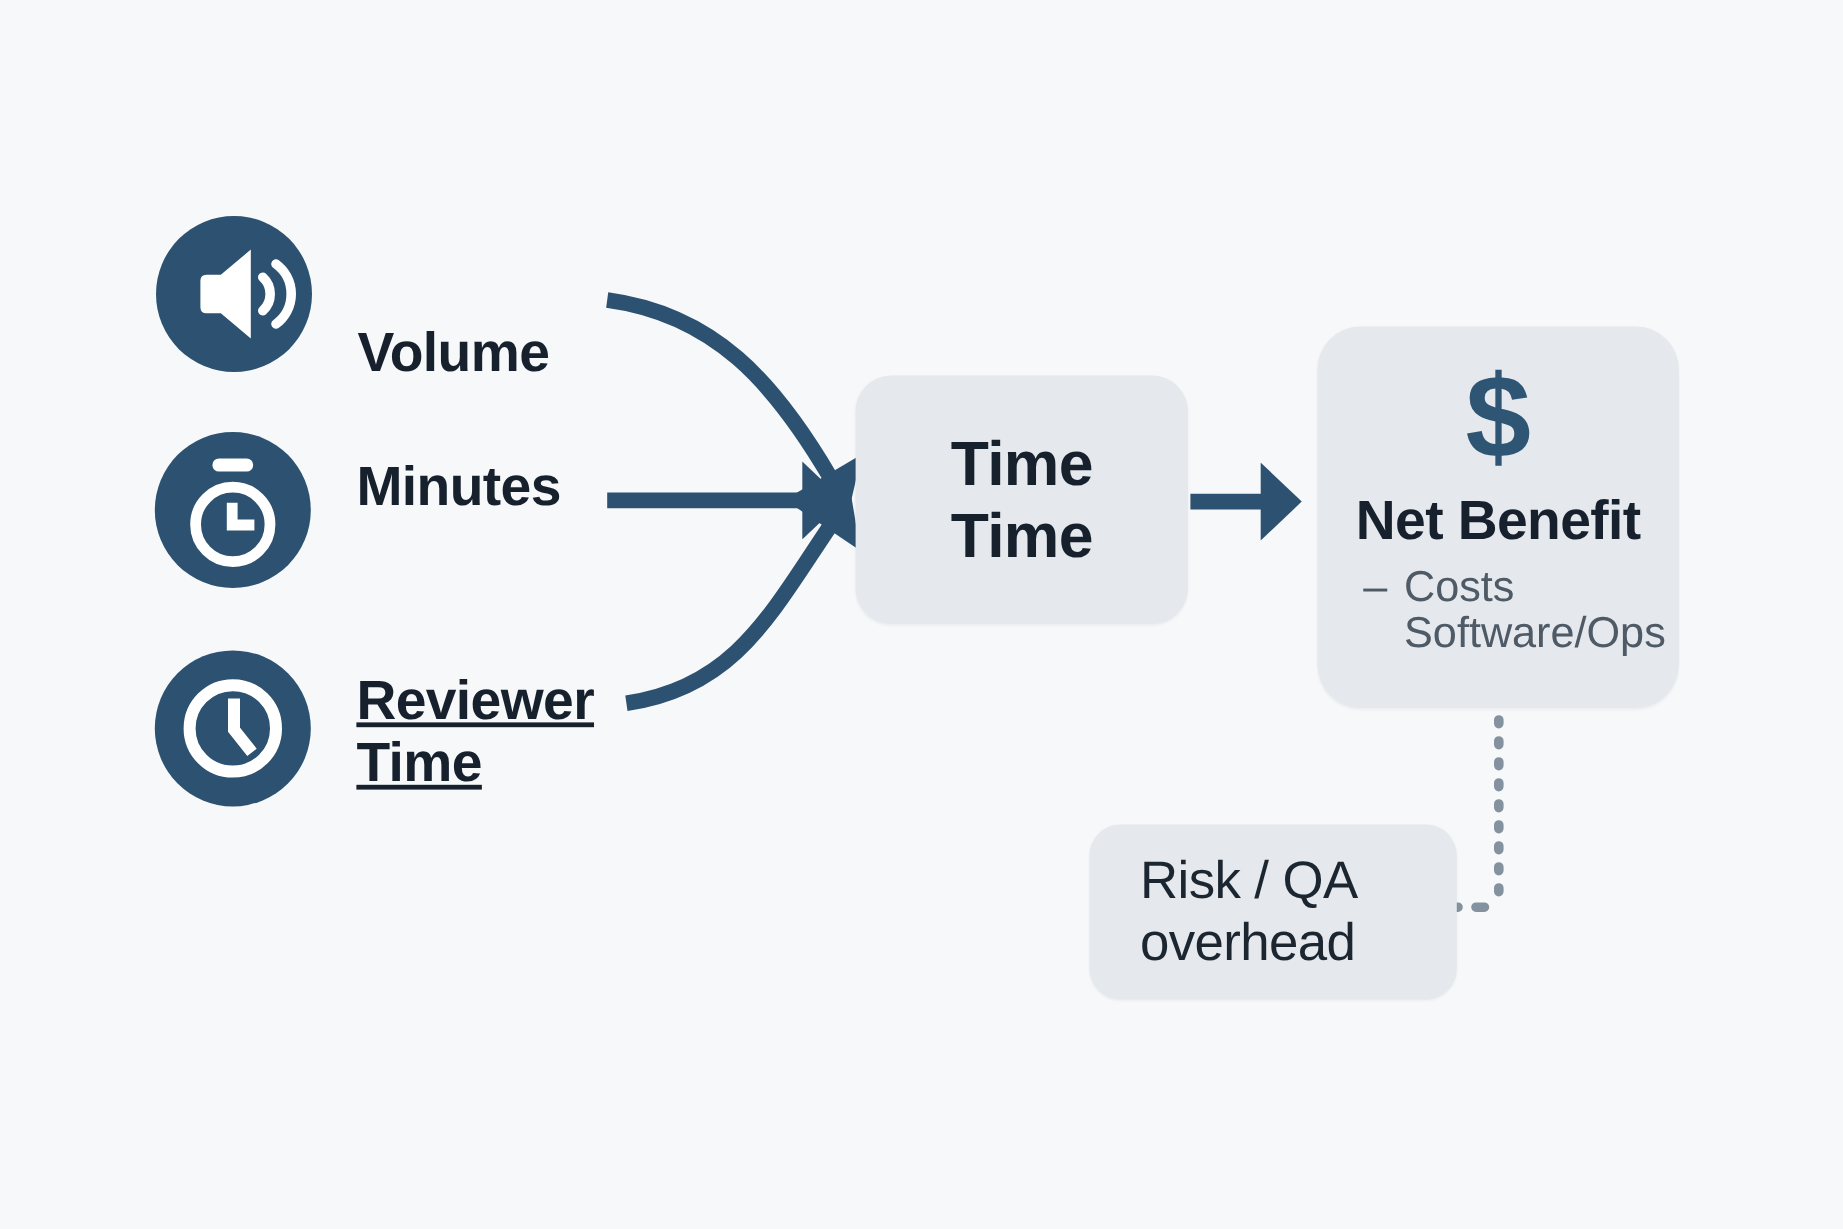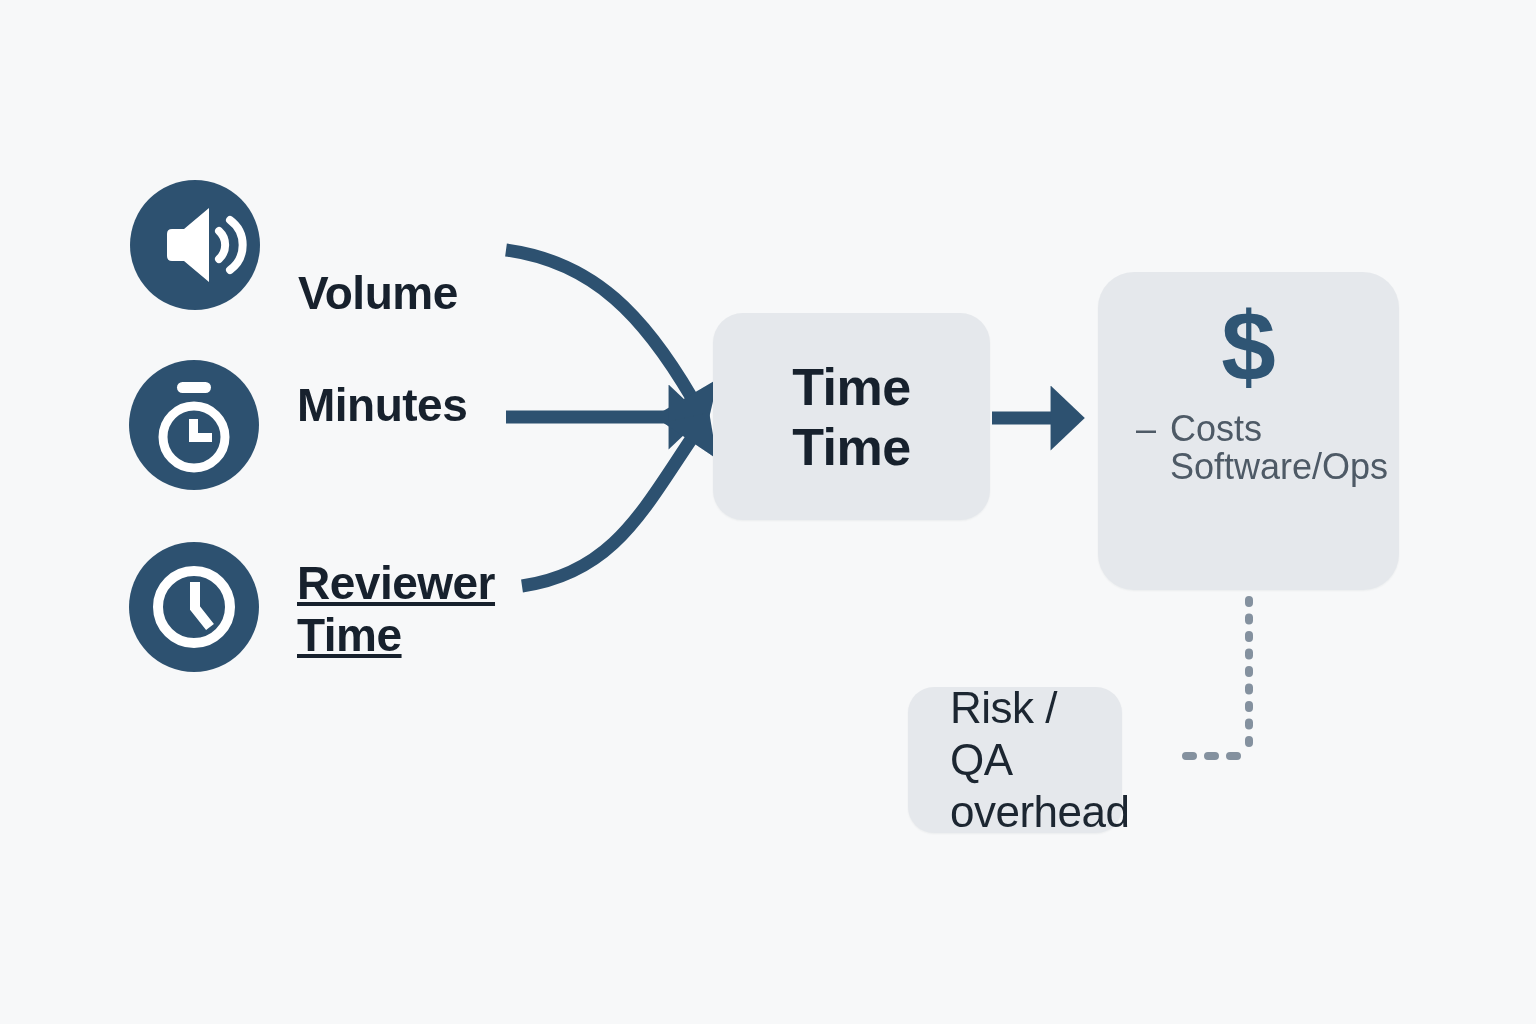--- a/index.html
+++ b/index.html
@@ -83,21 +83,21 @@
   .result-sub {
     margin-top: 12px;
     align-self: flex-start;
     padding-left: 38px;
     display: flex; gap: 14px;
     font-size: 36px; font-weight: 400; line-height: 38px;
     color: var(--text_gray);
   }
   .result-sub .sub-lines span { display: block; white-space: nowrap; }
   .note-box {
-    left: 908px; top: 687px; width: 214px; height: 146px;
+    left: 908px; top: 687px; width: 306px; height: 146px;
     border-radius: 26px;
     display: flex; flex-direction: column; justify-content: center;
     padding-left: 42px;
   }
   .note-box .box-title {
     font-size: 44px; font-weight: 500; line-height: 52px;
     letter-spacing: -0.5px; color: #1c2631;
   }
 </style>
 </head>
@@ -159,20 +159,21 @@
 
   <div class="box process-box">
     <div class="box-title">
       <span>Time</span>
       <span>Time</span>
     </div>
   </div>
 
   <div class="box result-box">
     <div class="currency">$</div>
+    <div class="result-title">Net Benefit</div>
     <div class="result-sub">
       <span>–</span>
       <span class="sub-lines">
         <span>Costs</span>
         <span>Software/Ops</span>
       </span>
     </div>
   </div>
 
   <div class="box note-box">

